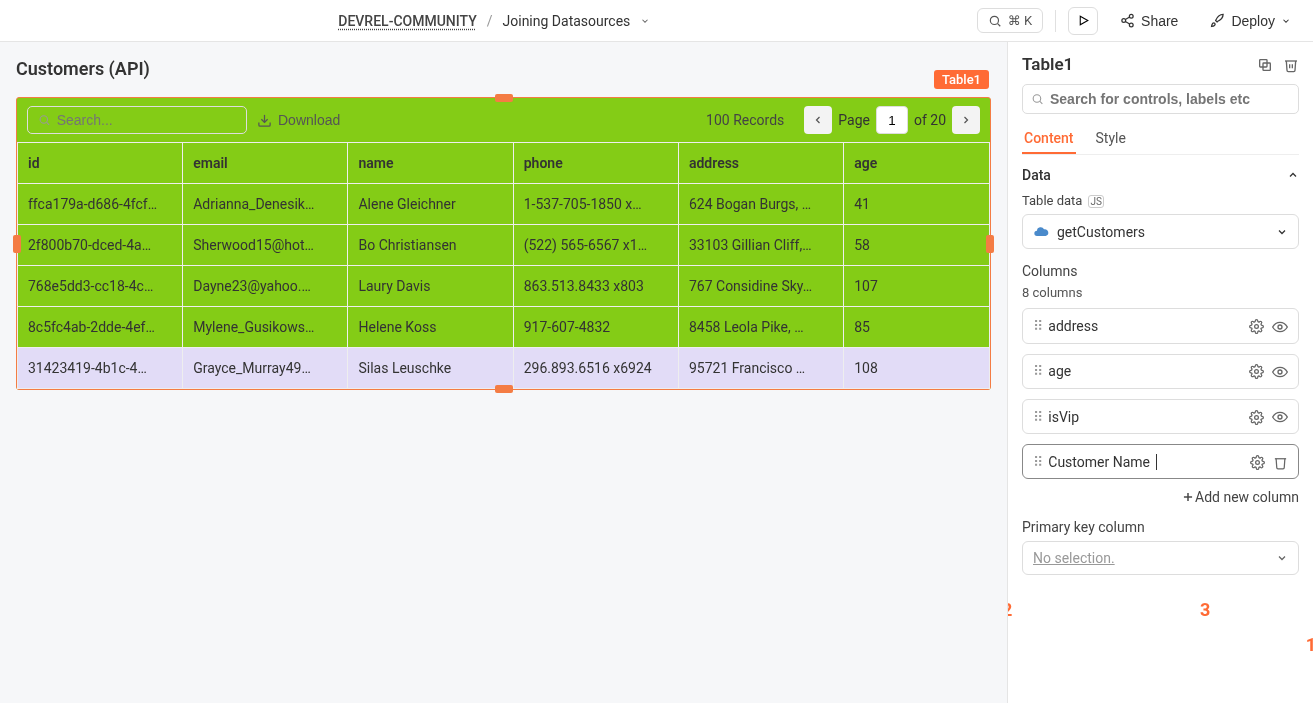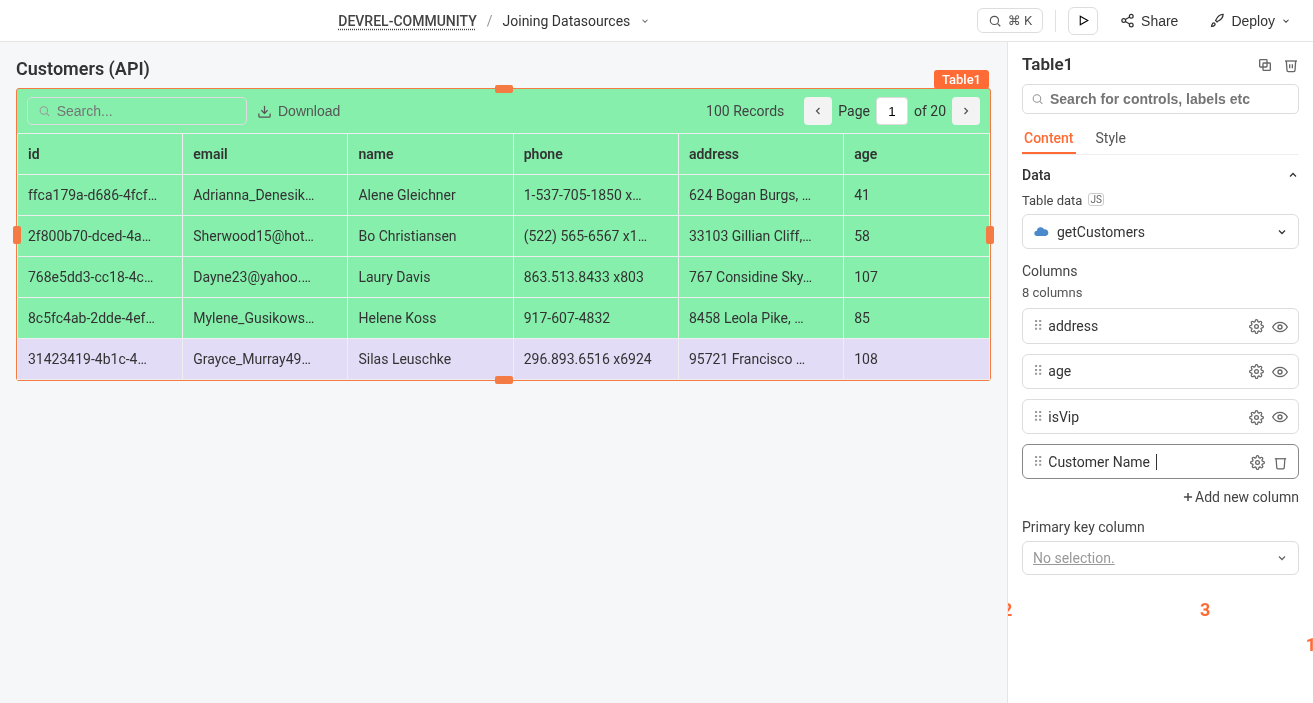--- a/index.html
+++ b/index.html
@@ -16,24 +16,24 @@
   .search-chip { display: inline-flex; align-items: center; gap: 6px; border: 1px solid #ddd; border-radius: 6px; padding: 4px 10px; color: #555; font-size: 13px; }
   .vbar { width: 1px; height: 22px; background: #e0e0e0; }
   .icon-btn { border: 1px solid #ddd; border-radius: 6px; width: 30px; height: 28px; display: inline-flex; align-items: center; justify-content: center; background: #fff; }
   .top-btn { display: inline-flex; align-items: center; gap: 6px; padding: 5px 10px; border-radius: 6px; color: #333; background: #fff; border: none; font-size: 14px; }
 
   
   .layout { display: flex; height: calc(703px - 42px); }
   .main { flex: 1; background: #f6f7f9; padding: 16px; overflow: hidden; position: relative; }
   .sidebar { width: 306px; border-left: 1px solid #e5e5e5; background: #fff; padding: 12px 14px; overflow: auto; position: relative; }
 
-  .table-title { font-size: 18px; font-weight: 600; margin-bottom: 9px; }
+  .table-title { font-size: 18px; font-weight: 600; margin-bottom: 18px; }
   .table-label { position: absolute; right: 18px; top: 28px; background: #ff6b35; color: #fff; font-size: 13px; font-weight: 500; padding: 2px 8px; border-radius: 3px; z-index: 5; }
 
-  .table-widget { border: 1.5px solid #f47c44; border-radius: 3px; background: #86efac; position: relative; }
+  .table-widget { border: 1.5px solid #f47c44; border-radius: 3px; background: #84cc16; position: relative; }
   .table-toolbar { display: flex; align-items: center; padding: 8px 10px; gap: 10px; }
   .table-search { display: inline-flex; align-items: center; gap: 6px; border: 1px solid #ddd; border-radius: 5px; padding: 5px 10px; width: 220px; }
   .table-search input { border: none; outline: none; width: 100%; font-size: 14px; background: transparent; }
   .download-btn { display: inline-flex; align-items: center; gap: 6px; color: #555; border: none; background: none; font-size: 14px; }
   .table-toolbar-spacer { flex: 1; }
   .records { color: #444; font-size: 14px; }
   .pager { display: inline-flex; align-items: center; gap: 6px; margin-left: 10px; }
   .pager-btn { width: 28px; height: 28px; border: none; border-radius: 4px; background: #f3f3f3; color: #555; display: inline-flex; align-items: center; justify-content: center; cursor: pointer; }
   .page-num { width: 32px; height: 28px; border: 1px solid #ddd; border-radius: 4px; text-align: center; }
 
@@ -52,21 +52,21 @@
   
   .sb-header { display: flex; align-items: center; justify-content: space-between; margin-bottom: 10px; }
   .sb-title { font-size: 17px; font-weight: 600; }
   .sb-header-icons { display: flex; gap: 10px; color: #666; }
   .sb-search { display: flex; align-items: center; gap: 6px; border: 1px solid #ddd; border-radius: 5px; padding: 6px 8px; margin-bottom: 10px; }
   .sb-search input { border: none; outline: none; width: 100%; font-size: 14px; font-weight: bold; }
   .sb-tabs { display: flex; gap: 18px; border-bottom: 1px solid #eee; margin-bottom: 12px; }
   .sb-tab { padding: 6px 2px; font-size: 14px; color: #555; border-bottom: 2px solid transparent; }
   .sb-tab.active { color: #ff6b35; border-bottom-color: #ff6b35; font-weight: 500; }
   .sb-section { display: flex; align-items: center; justify-content: space-between; font-weight: 500; margin-bottom: 10px; }
-  .sb-label { font-size: 13px; color: #444; margin-bottom: 6px; display: flex; align-items: flex-start; gap: 6px; }
+  .sb-label { font-size: 13px; color: #444; margin-bottom: 6px; display: flex; align-items: flex-end; gap: 6px; }
   .js-badge { border: 1px solid #ccc; border-radius: 3px; font-size: 10px; padding: 0 1px; color: #666; }
   .select-box { display: flex; align-items: center; justify-content: space-between; border: 1px solid #ddd; border-radius: 6px; padding: 8px 10px; margin-bottom: 14px; background: #fff; }
   .select-box .left { display: flex; align-items: center; gap: 8px; }
   .cloud-icon { color: #4a8acb; }
   .sb-subtitle { font-size: 14px; color: #444; margin-bottom: 6px; }
   .sb-sub2 { font-size: 13px; color: #555; margin-bottom: 8px; }
   .col-list { display: flex; flex-direction: column; gap: 10px; }
   .col-item { display: flex; align-items: center; justify-content: space-between; border: 1px solid #ddd; border-radius: 6px; padding: 8px 10px; background: #fff; }
   .col-item.editing { border-color: #888; }
   .col-item .name { display: flex; align-items: center; gap: 8px; }

